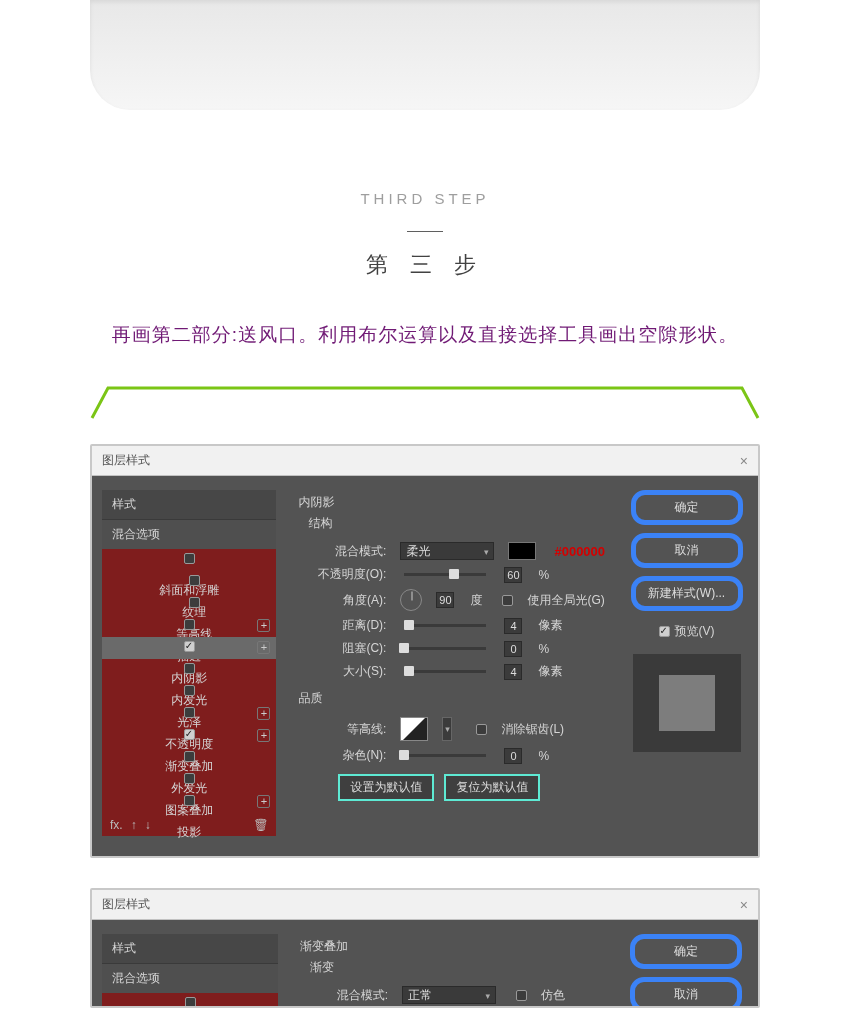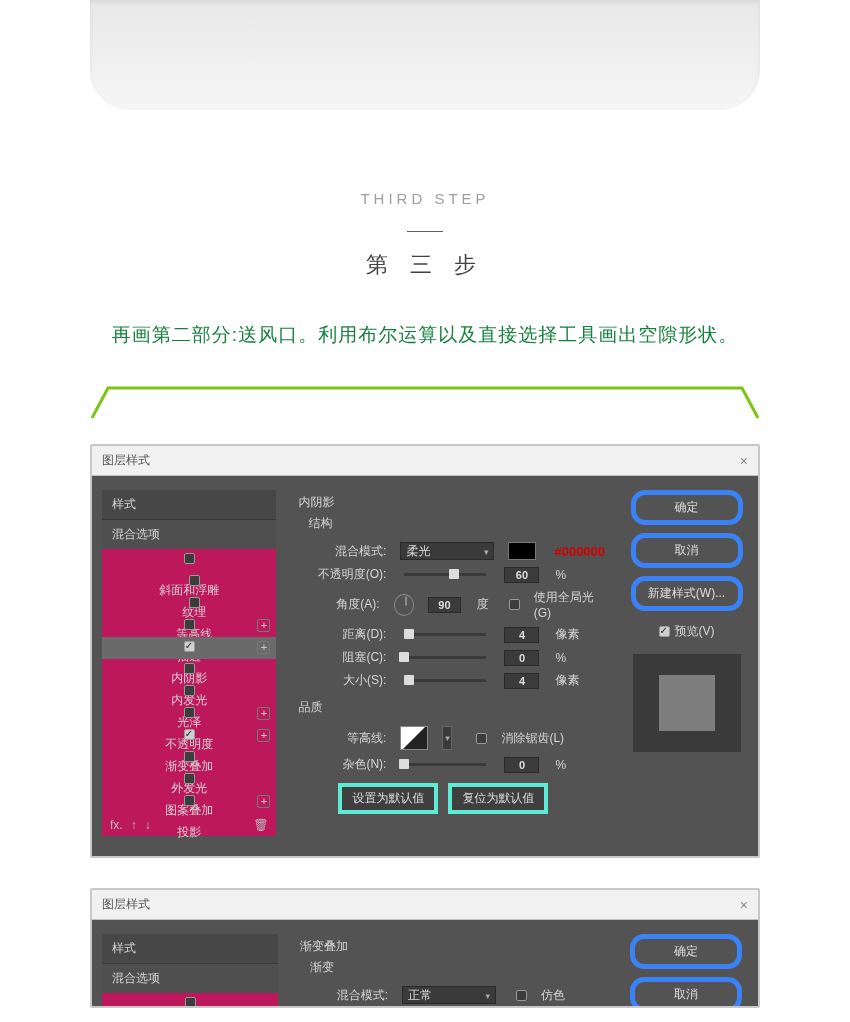--- a/index.html
+++ b/index.html
@@ -2,56 +2,56 @@
 <html><head>
 <meta charset="utf-8">
 <style>
   * { box-sizing: border-box; margin: 0; padding: 0; }
   body { font-family: "Microsoft YaHei", Arial, sans-serif; background: #fff; width: 850px; font-size: 13px; color: #333; }
   .ac-body { width: 670px; height: 110px; margin: 0 auto; background: linear-gradient(180deg,#e8e8e8,#f6f6f6); border-radius: 0 0 40px 40px; box-shadow: 0 2px 4px rgba(0,0,0,0.08) inset; }
   .step-block { text-align: center; margin-top: 80px; }
   .step-en { color:#9e9e9e; letter-spacing:4px; font-size:15px; }
   .step-hr { width:36px; height:1px; background:#5f5f5f; margin:24px auto 18px; }
   .step-cn { font-size:22px; color:#424242; letter-spacing:8px; }
-  .desc { text-align:center; font-size:19px; color:#15803d; margin-top:42px; letter-spacing:1px; }
+  .desc { text-align:center; font-size:19px; color:#701a75; margin-top:42px; letter-spacing:1px; }
   .green-bracket { width:670px; margin:36px auto 0; position:relative; height:36px; }
   .green-bracket svg { width:100%; height:100%; }
   .dialog { width:670px; margin:24px auto 0; background:#535353; color:#d5d5d5; font-size:12px; border-radius:2px; border:2px solid #c8c8c8; position:relative; }
   .dialog-titlebar { background:#f1f1f1; color:#555; padding:6px 10px; font-size:12px; display:flex; justify-content:space-between; align-items:center; border-bottom:1px solid #c2c2c2; }
   .close-x { color:#888; font-size:14px; cursor:pointer; }
   .dialog-body { display:flex; padding:14px 12px 20px 10px; gap:14px; min-height:380px; }
-  .style-list { width:176px; background:#be185d; display:flex; flex-direction:column; }
+  .style-list { width:176px; background:#7f1d1d; display:flex; flex-direction:column; }
   .style-list-header { padding:6px 10px; background:#474747; border-bottom:1px solid #3a3a3a; }
   .style-list-sub { padding:6px 10px; background:#4f4f4f; }
   .style-row { display:flex; align-items:center; padding:4px 8px 4px 8px; height:22px; gap:18px; position:relative;flex-direction:column; }
   .style-row.indent { padding-left:18px; }
   .style-row.selected { background:#6a6a6a; }
   .chk { width:11px; height:11px; border:1px solid #999; background:#3c3c3c; display:inline-block; border-radius:2px; position:relative; flex-shrink:0; }
   .chk.on { background:#cfcfcf; }
   .chk.on::after { content:"✓"; color:#232323; font-size:10px; position:absolute; top:-2px; left:0; }
   .plus { color:#ccc; position:absolute; right:6px; font-size:11px; border:1px solid #777; width:13px; height:13px; text-align:center; line-height:11px; border-radius:2px; }
   .style-footer { margin-top:auto; padding:4px 8px; display:flex; gap:8px; color:#bbb; font-size:12px; }
   .center-panel { flex:1; padding:4px 8px 0; }
   .section-title { font-size:12px; margin-bottom:4px; }
   .section-sub { font-size:12px; margin-left:10px; margin-bottom:10px; }
   .form-row { display:flex; align-items:center; margin-bottom:6px; gap:14px; }
   .form-row .lbl { width:88px; text-align:right; color:#d5d5d5; font-size:12px; }
   .select { background:#3a3a3a; border:1px solid #2a2a2a; color:#ddd; padding:1px 5px; font-size:12px; width:94px; height:18px; display:flex; align-items:center; justify-content:space-between; }
   .select .caret::after { content:"▾"; font-size:9px; color:#aaa; }
   .swatch { width:28px; height:18px; background:#000; border:1px solid #777; }
   .slider { flex:0 0 82px; height:3px; background:#3a3a3a; position:relative; margin:0 4px; }
   .slider .knob { position:absolute; top:-4px; width:10px; height:10px; background:#ddd; border-radius:1px; transform:translateX(-50%); }
-  .numbox { width:35px; height:16px; background:#3b3b3b; border:1px solid #2a2a2a; color:#ddd; font-size:11px; text-align:center; line-height:14px;font-weight:bold; }
+  .numbox { width:18px; height:16px; background:#3b3b3b; border:1px solid #2a2a2a; color:#ddd; font-size:11px; text-align:center; line-height:14px; }
   .unit { font-size:12px; color:#d5d5d5; margin-left:2px; }
   .angle { width:22px; height:22px; border:1px solid #888; border-radius:50%; position:relative; }
   .angle::after { content:""; position:absolute; width:9px; height:1px; background:#ccc; top:10px; left:11px; transform-origin:left; transform:rotate(-90deg); }
   .contour { width:28px; height:24px; background:linear-gradient(135deg,#fff 49%, #222 51%); border:1px solid #888; }
   .contour-caret { width:10px; height:24px; background:#3b3b3b; border:1px solid #666; display:flex; align-items:center; justify-content:center; color:#aaa; font-size:9px; }
   .btn-row { display:flex; gap:10px; margin-left:40px; margin-top:10px; }
-  .ps-btn { background:#3f3f3f; border:4px solid #5eead4; color:#ddd; padding:3px 10px; font-size:12px; cursor:pointer; }
+  .ps-btn { background:#3f3f3f; border:2px solid #5eead4; color:#ddd; padding:3px 10px; font-size:12px; cursor:pointer; }
   .right-panel { width:120px; display:flex; flex-direction:column; align-items:center; gap:8px; }
   .pill-btn { width:112px; border:5px solid #3b82f6; border-radius:14px; text-align:center; padding:4px 0; font-size:12px; color:#ddd; background:transparent; cursor:pointer; }
   .preview-chk { display:flex; align-items:center; gap:5px; font-size:12px; margin-top:4px; }
   .preview-box { width:108px; height:98px; background:#3a3a3a; margin-top:6px; display:flex; align-items:center; justify-content:center; }
   .preview-box .inner { width:56px; height:56px; background:#7d7d7d; }
   .annot { color:#d40000; font-weight:bold; font-size:13px; position:absolute; }
   .dialog2 { height:120px; overflow:hidden; }
   .dialog2 .dialog-body { min-height:auto; }
 </style>
 </head>

